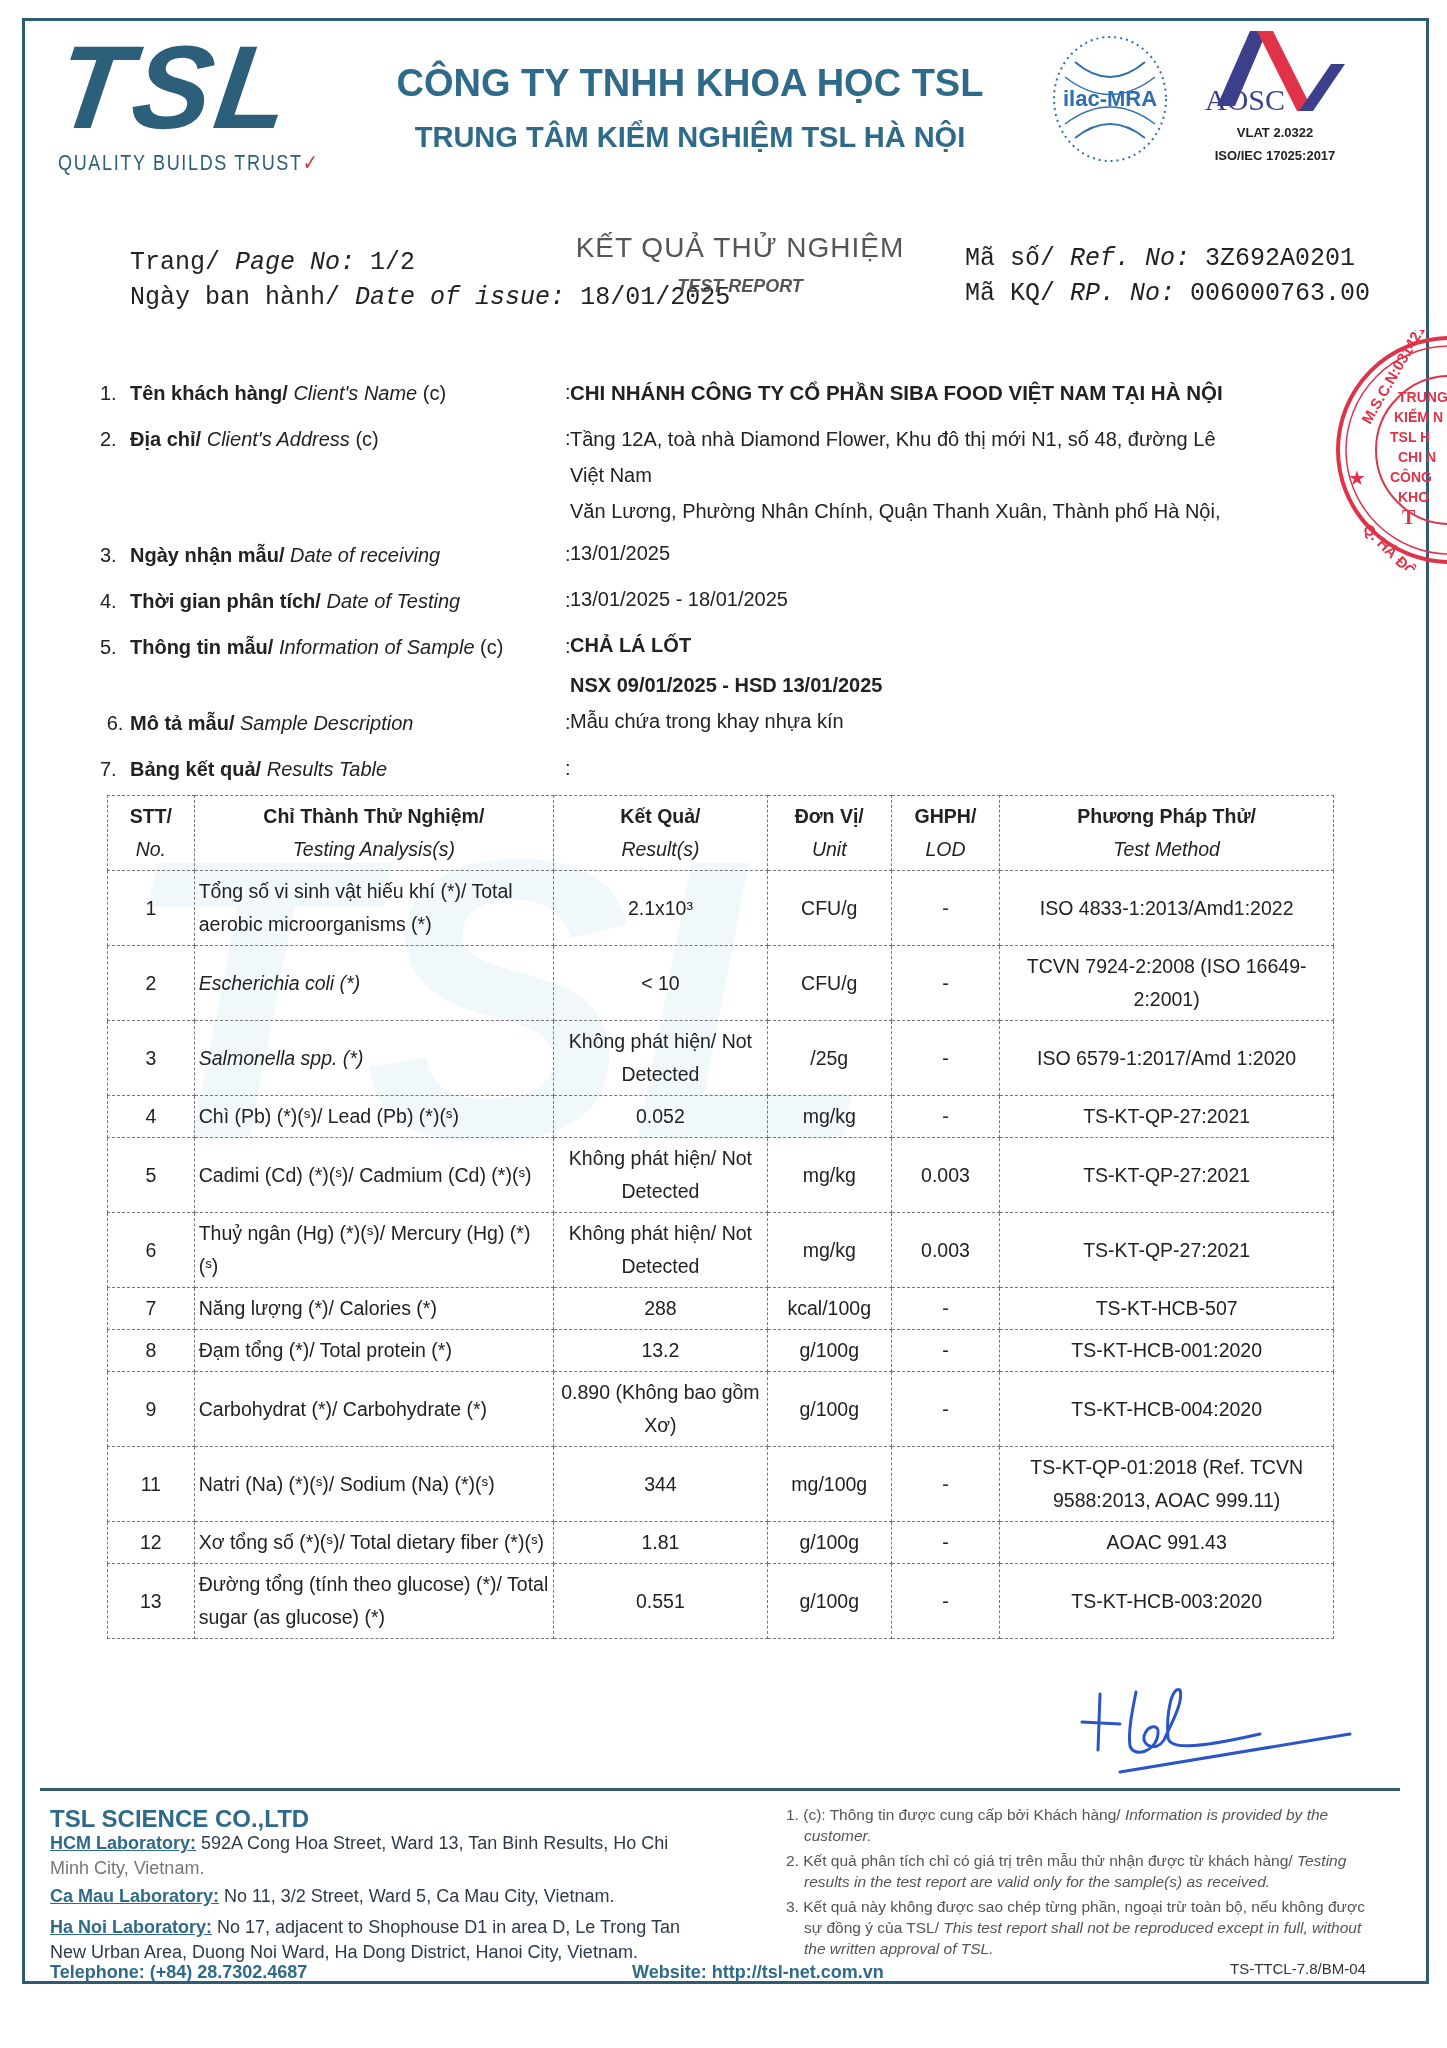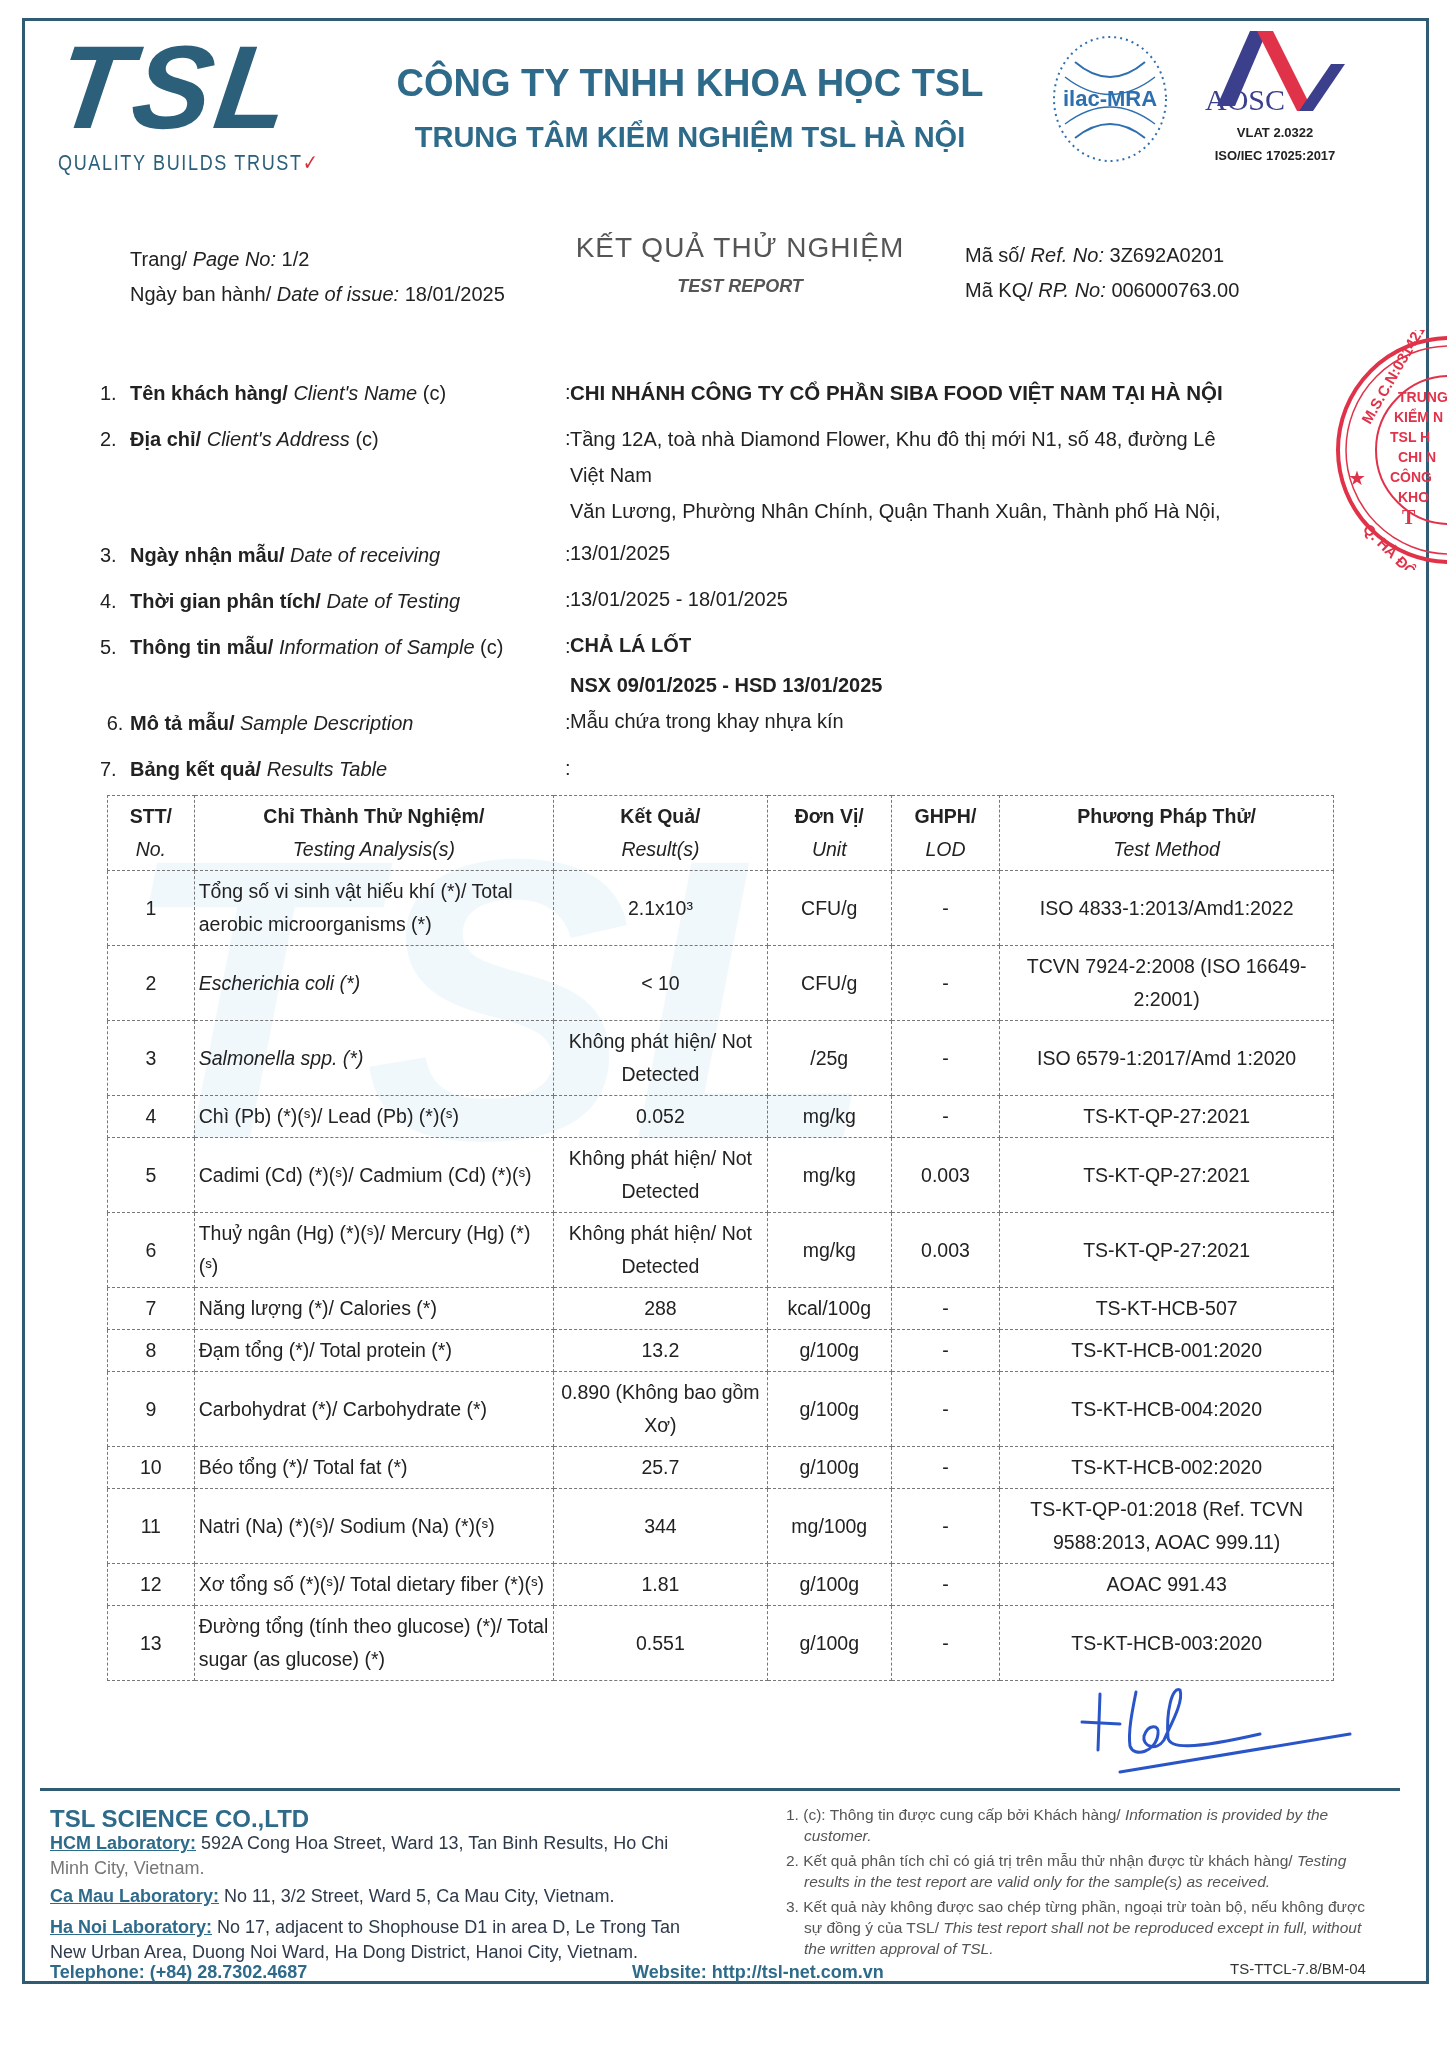--- a/index.html
+++ b/index.html
@@ -25,21 +25,21 @@
   }
   .logo-tag .check { color:#d6323a; }
   .company { position:absolute; left:380px; top:58px; width:620px; text-align:center; color:#2e6a8a; font-weight:bold; }
   .company .c1 { font-size:38px; line-height:50px; }
   .company .c2 { font-size:29px; line-height:42px; margin-top:8px; }
   .ilac { position:absolute; left:1045px; top:32px; width:130px; height:135px; }
   .aosc { position:absolute; left:1195px; top:26px; width:160px; }
   .aosc .lab { font-size:13px; font-weight:bold; text-align:center; color:#222; }
 
   
-  .meta { position:absolute; font-size:20px; color:#222; }
+  .meta { position:absolute; font-size:25px; color:#222;font-family:Liberation Mono, monospace; }
   .meta i { font-style:italic; }
   .report-title { position:absolute; left:560px; top:232px; width:360px; text-align:center; color:#555; }
   .report-title .t1 { font-size:28px; letter-spacing:1px; }
   .report-title .t2 { font-size:18px; font-weight:bold; font-style:italic; margin-top:12px; }
 
   
   .info { position:absolute; left:100px; font-size:20px; line-height:34px; }
   .info .num { display:inline-block; width:30px; }
   .info .lbl b { font-weight:bold; }
   .info .lbl i { font-style:italic; }
@@ -292,28 +292,20 @@
       </tr>
     <tr>
         <td>9</td>
         <td class="analysis">Carbohydrat (*)/ Carbohydrate (*)</td>
         <td>0.890 (Không bao gồm Xơ)</td>
         <td>g/100g</td>
         <td>-</td>
         <td>TS-KT-HCB-004:2020</td>
       </tr>
     <tr>
-        <td>10</td>
-        <td class="analysis">Béo tổng (*)/ Total fat (*)</td>
-        <td>25.7</td>
-        <td>g/100g</td>
-        <td>-</td>
-        <td>TS-KT-HCB-002:2020</td>
-      </tr>
-    <tr>
         <td>11</td>
         <td class="analysis">Natri (Na) (*)(ˢ)/ Sodium (Na) (*)(ˢ)</td>
         <td>344</td>
         <td>mg/100g</td>
         <td>-</td>
         <td>TS-KT-QP-01:2018 (Ref. TCVN 9588:2013, AOAC 999.11)</td>
       </tr>
     <tr>
         <td>12</td>
         <td class="analysis">Xơ tổng số (*)(ˢ)/ Total dietary fiber (*)(ˢ)</td>

